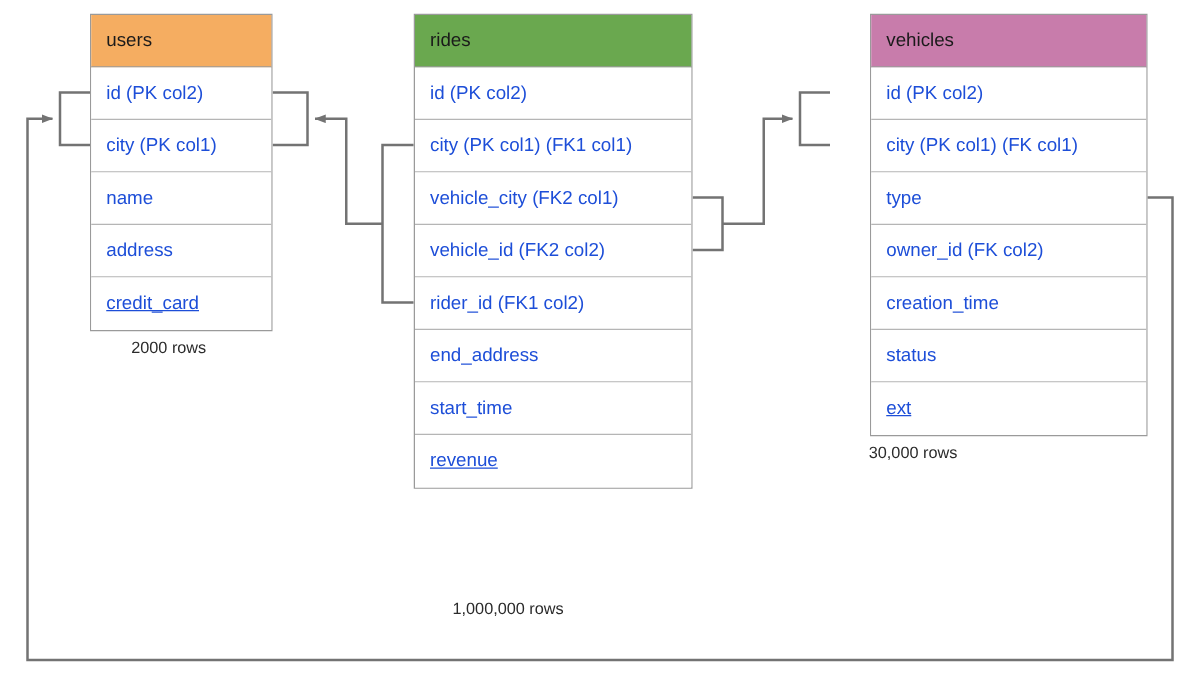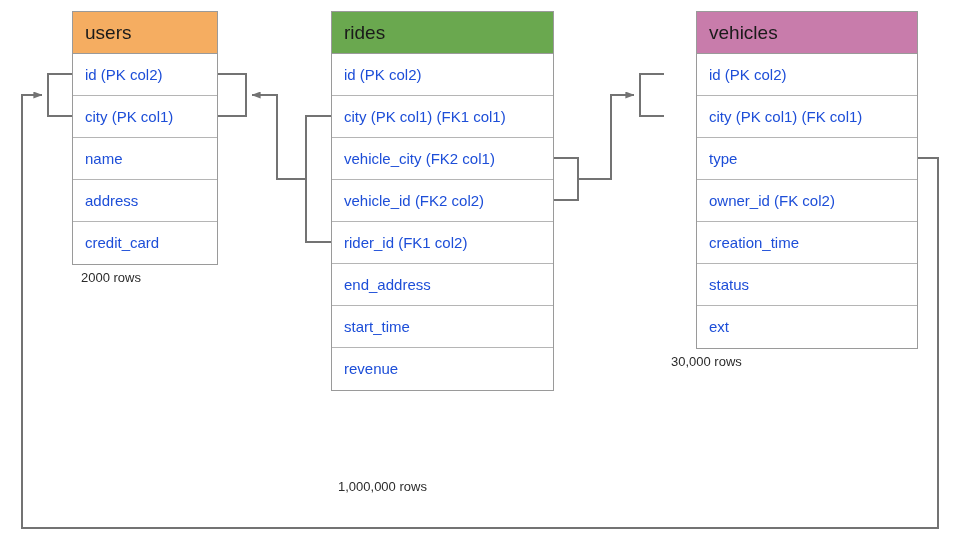--- a/index.html
+++ b/index.html
@@ -19,45 +19,46 @@
     position:absolute;
     box-sizing:border-box;
     border:1px solid #9a9a9a;
     background:#ffffff;
   }
   .tbl-header{
     box-sizing:border-box;
     height:42px;
     line-height:42px;
     padding:0 0 0 12px;
-    font-size:19px;
+    font-size:15px;
     color:#1a1a1a;
     border-bottom:1px solid #9a9a9a;
     white-space:nowrap;
     overflow:hidden;
   }
   .tbl-row{
     box-sizing:border-box;
     height:42px;
     line-height:42px;
     padding:0 0 0 12px;
     font-size:15px;
     color:#1d4ed8;
     border-bottom:1px solid #b5b5b5;
     background:#ffffff;
     white-space:nowrap;
     overflow:hidden;
   }
-  .tbl-row.last{border-bottom:none;}
+  .tbl-row.last{border-bottom:none;text-decoration:underline;}
 
   .rowcount{
     position:absolute;
     font-size:13px;
     color:#2b2b2b;
     white-space:nowrap;
+    margin-left:24px;
   }
 </style>
 </head>
 <body style="background: rgb(255, 255, 255);">
 
 <div id="canvas">
 
   <svg id="edges" viewBox="0 0 960 540" xmlns="http://www.w3.org/2000/svg">
     <defs>
       <marker id="arrowhead" markerWidth="9" markerHeight="7" refX="8.6" refY="3.5" orient="auto" markerUnits="userSpaceOnUse">

